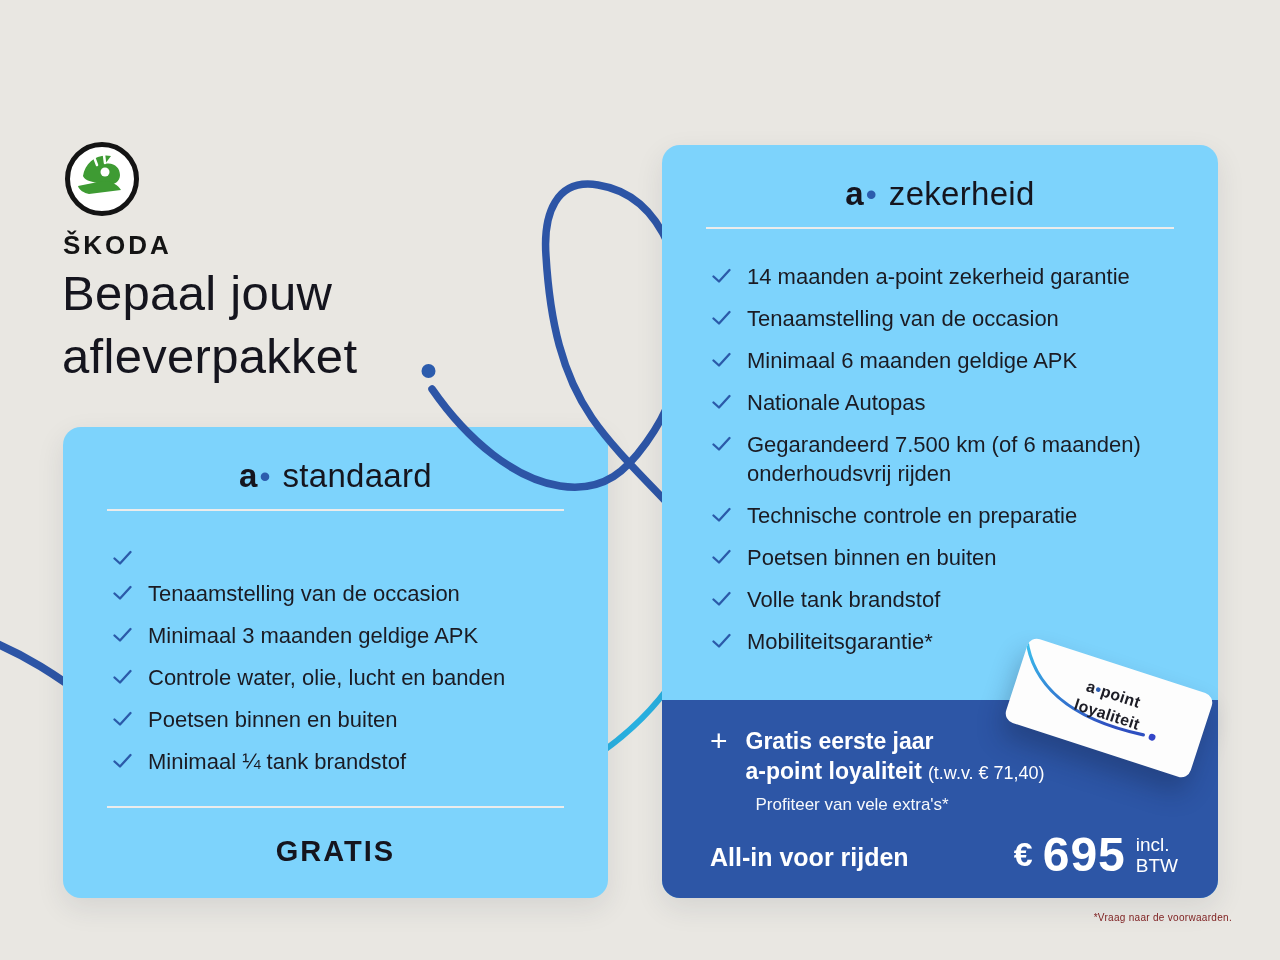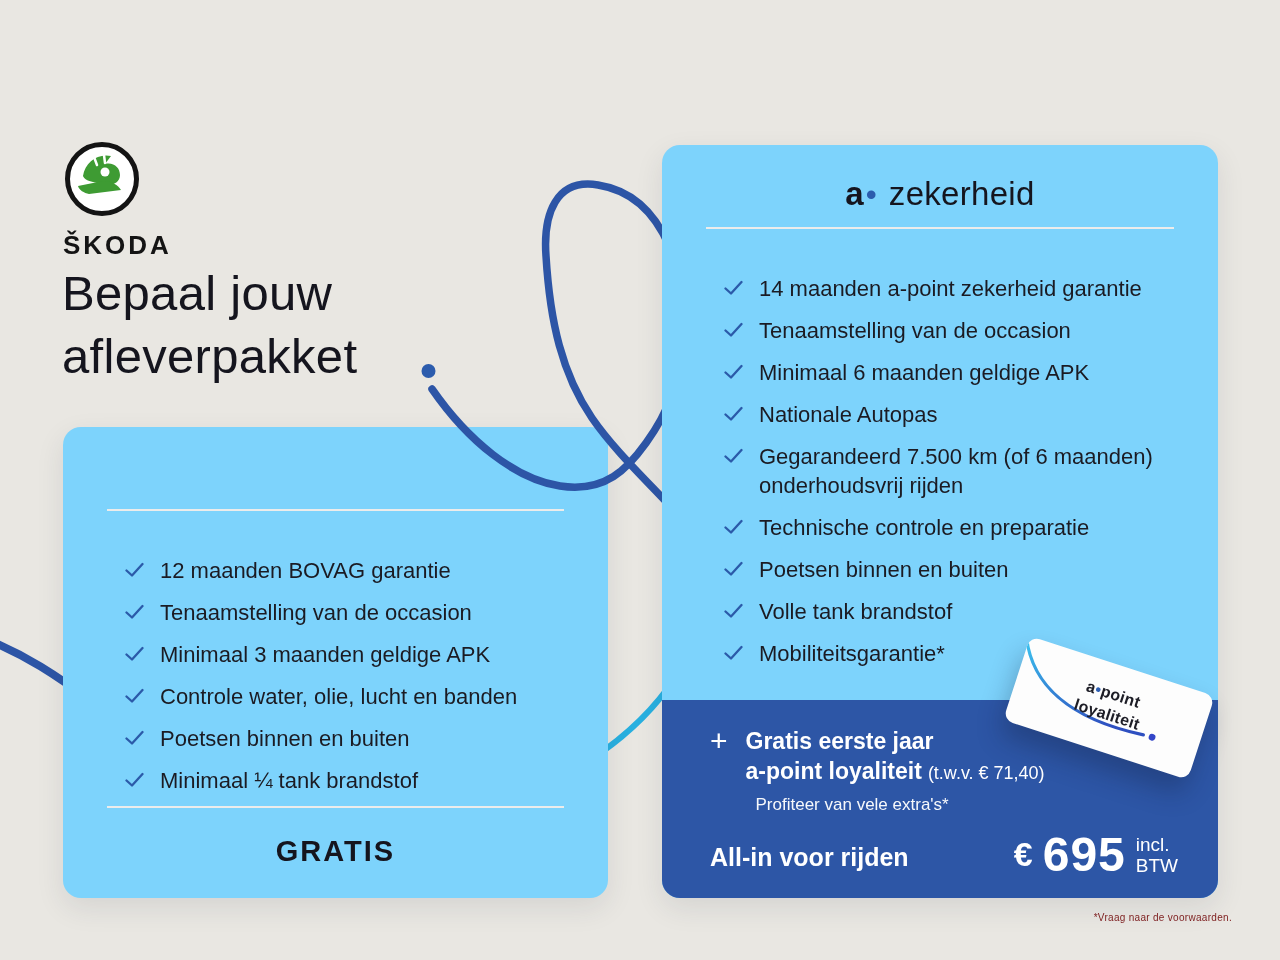--- a/index.html
+++ b/index.html
@@ -12,21 +12,21 @@
   .card{position:absolute;background:#7dd3fc;border-radius:18px;
         box-shadow:0 10px 28px rgba(40,45,70,.10);}
   #standard-card{left:63px;top:427px;width:545px;height:471px;z-index:2;}
   #zekerheid-card{left:662px;top:145px;width:556px;height:753px;z-index:4;}
   .card-title{position:absolute;top:30px;left:0;right:0;text-align:center;
               font-size:33px;color:#15151e;font-weight:500;letter-spacing:.3px;}
   .title-a{font-weight:700;}
   .title-dot{color:#2c5cad;font-weight:700;margin:0 12px 0 2px;font-size:30px;}
   .divider{position:absolute;left:44px;right:44px;height:2px;background:#ececeb;}
   .div-top{top:82px;}
-  ul.benefits{list-style:none;margin:12px;padding:0;position:absolute;top:110px;left:0;right:0;}
+  ul.benefits{list-style:none;margin:0;padding:0;position:absolute;top:110px;left:0;right:0;}
   ul.benefits li{display:flex;align-items:flex-start;gap:16px;
                  padding:6.5px 24px 6.5px 50px;font-size:22px;line-height:29px;color:#1b1b23;}
   .check{flex:0 0 19px;margin-top:6px;}
   .check svg{display:block;width:19px;height:16px;}
   #standard-div2{top:379px;}
   .gratis{position:absolute;top:408px;left:0;right:0;text-align:center;
           font-size:29px;font-weight:700;letter-spacing:2px;color:#15151e;}
   
   #brand-header{position:absolute;left:63px;top:140px;z-index:2;}
   #skoda-wordmark{font-size:26px;font-weight:700;letter-spacing:3px;color:#141414;margin-top:8px;}
@@ -75,30 +75,32 @@
   </svg>
   <div id="skoda-wordmark">ŠKODA</div>
 </div>
 
 <div id="page-title">
   <div>Bepaal jouw</div>
   <div>afleverpakket</div>
 </div>
 
 <div id="standard-card" class="card">
+  <div class="card-title">
+    <span class="title-a">a</span><span class="title-dot">•</span><span>standaard</span>
+  </div>
   <div class="divider div-top"></div>
   <ul class="benefits">
 
       <li>
         <span class="check">
           <svg viewBox="0 0 19 16">
             <polyline points="1.5,8.5 7,13.5 17.5,2" fill="none" stroke="#2b5aa9" stroke-width="2.3" stroke-linecap="round" stroke-linejoin="round"></polyline>
           </svg>
         </span>
-        <span class="item-text">12 maanden BOVAG garantie</span>
       </li>
 
       <li>
         <span class="check">
           <svg viewBox="0 0 19 16">
             <polyline points="1.5,8.5 7,13.5 17.5,2" fill="none" stroke="#2b5aa9" stroke-width="2.3" stroke-linecap="round" stroke-linejoin="round"></polyline>
           </svg>
         </span>
         <span class="item-text">Tenaamstelling van de occasion</span>
       </li>

